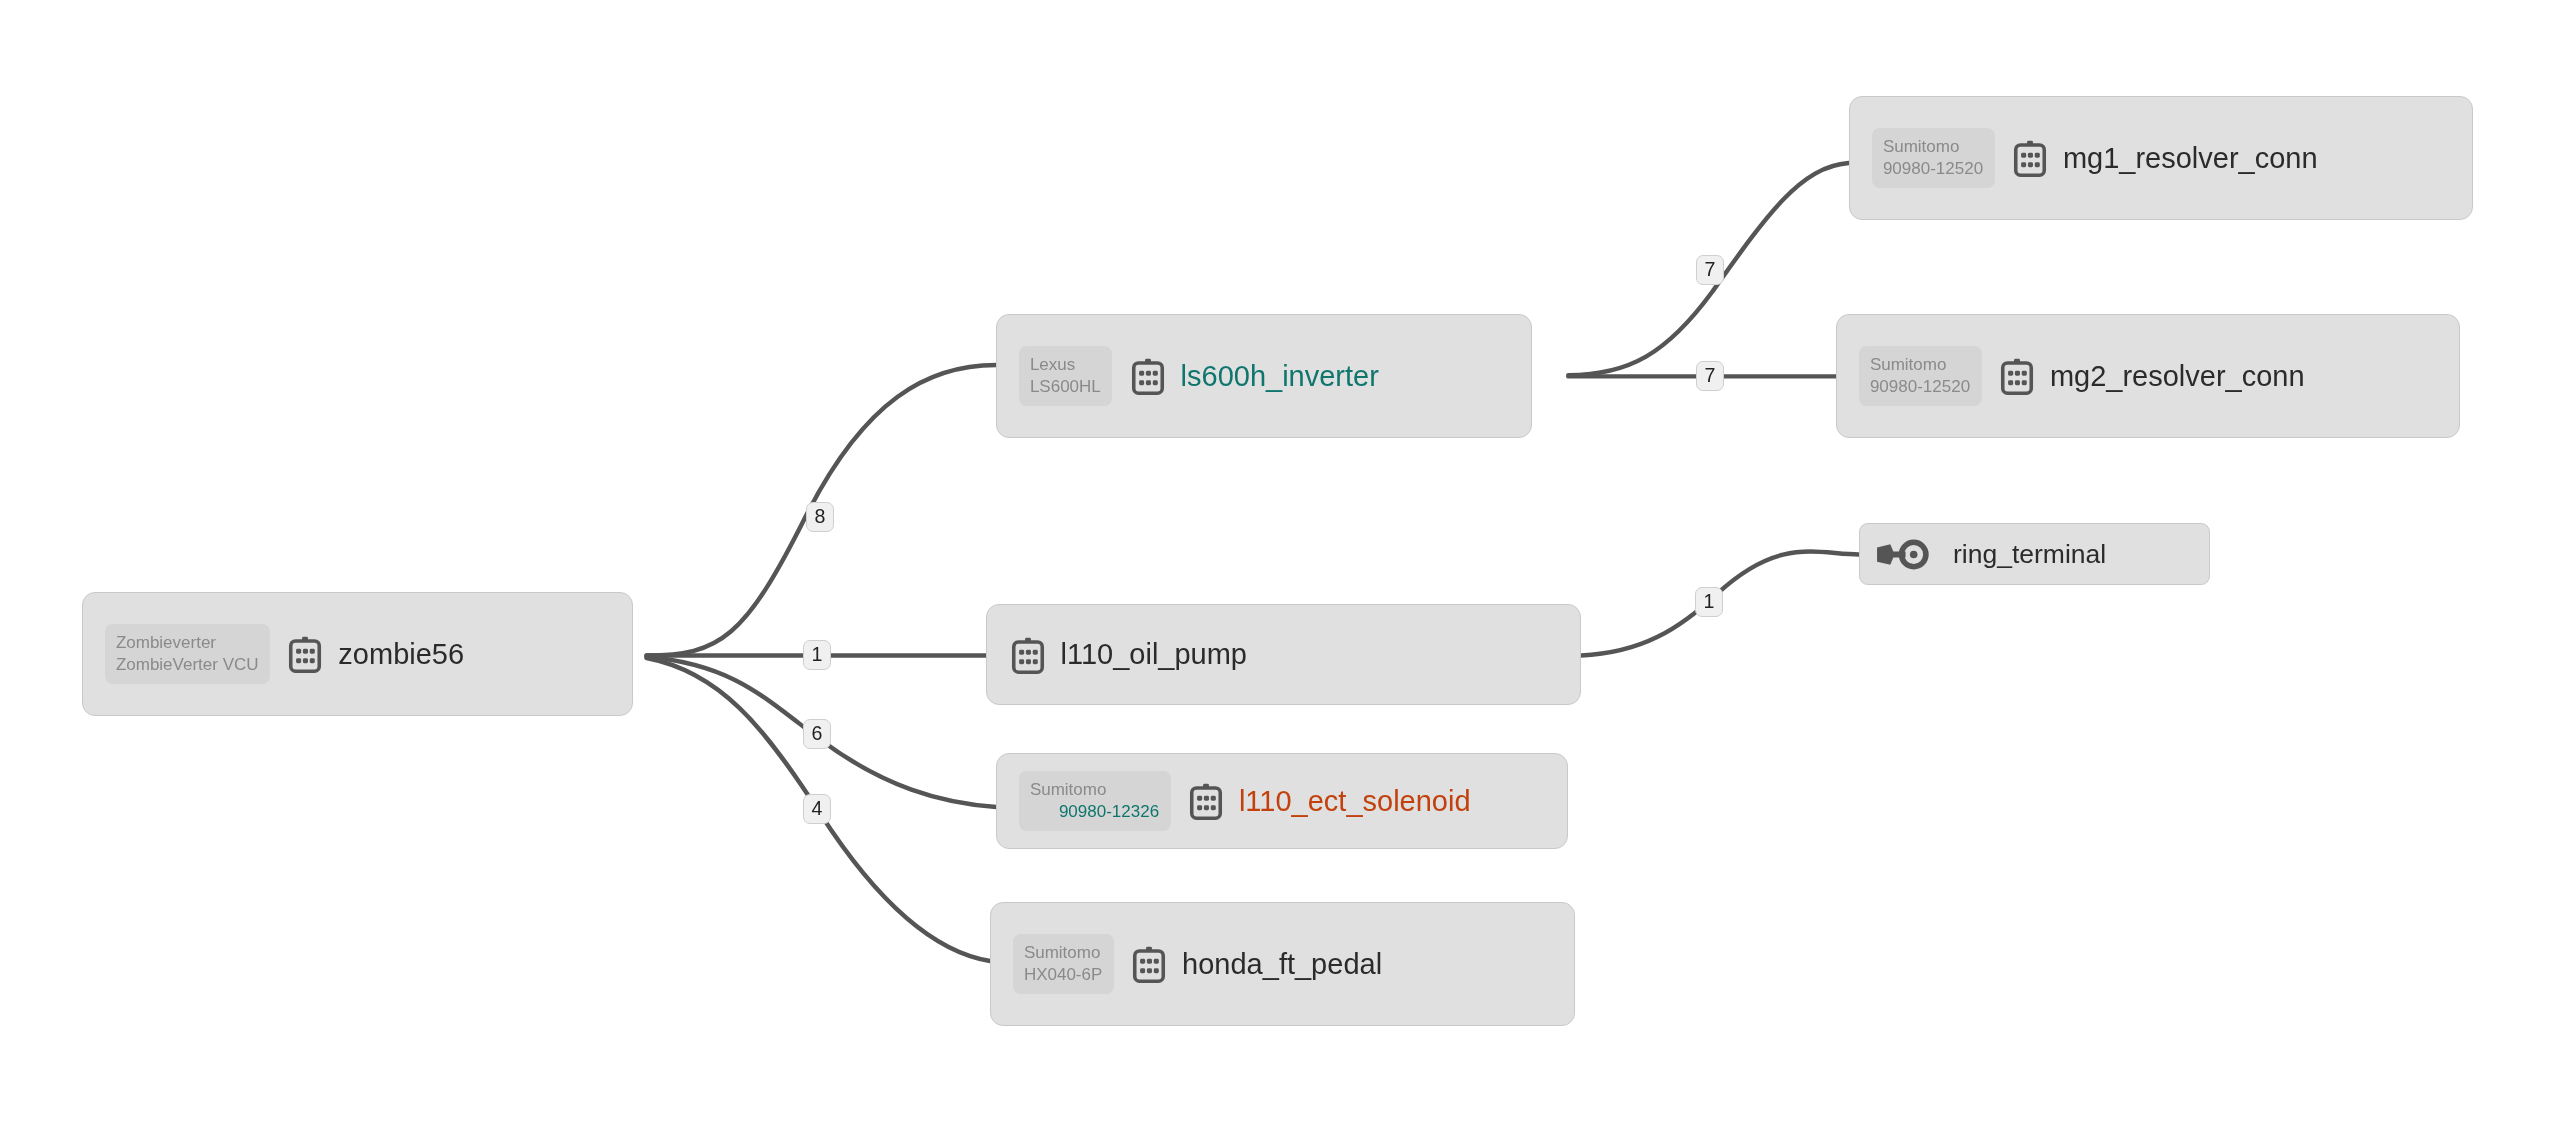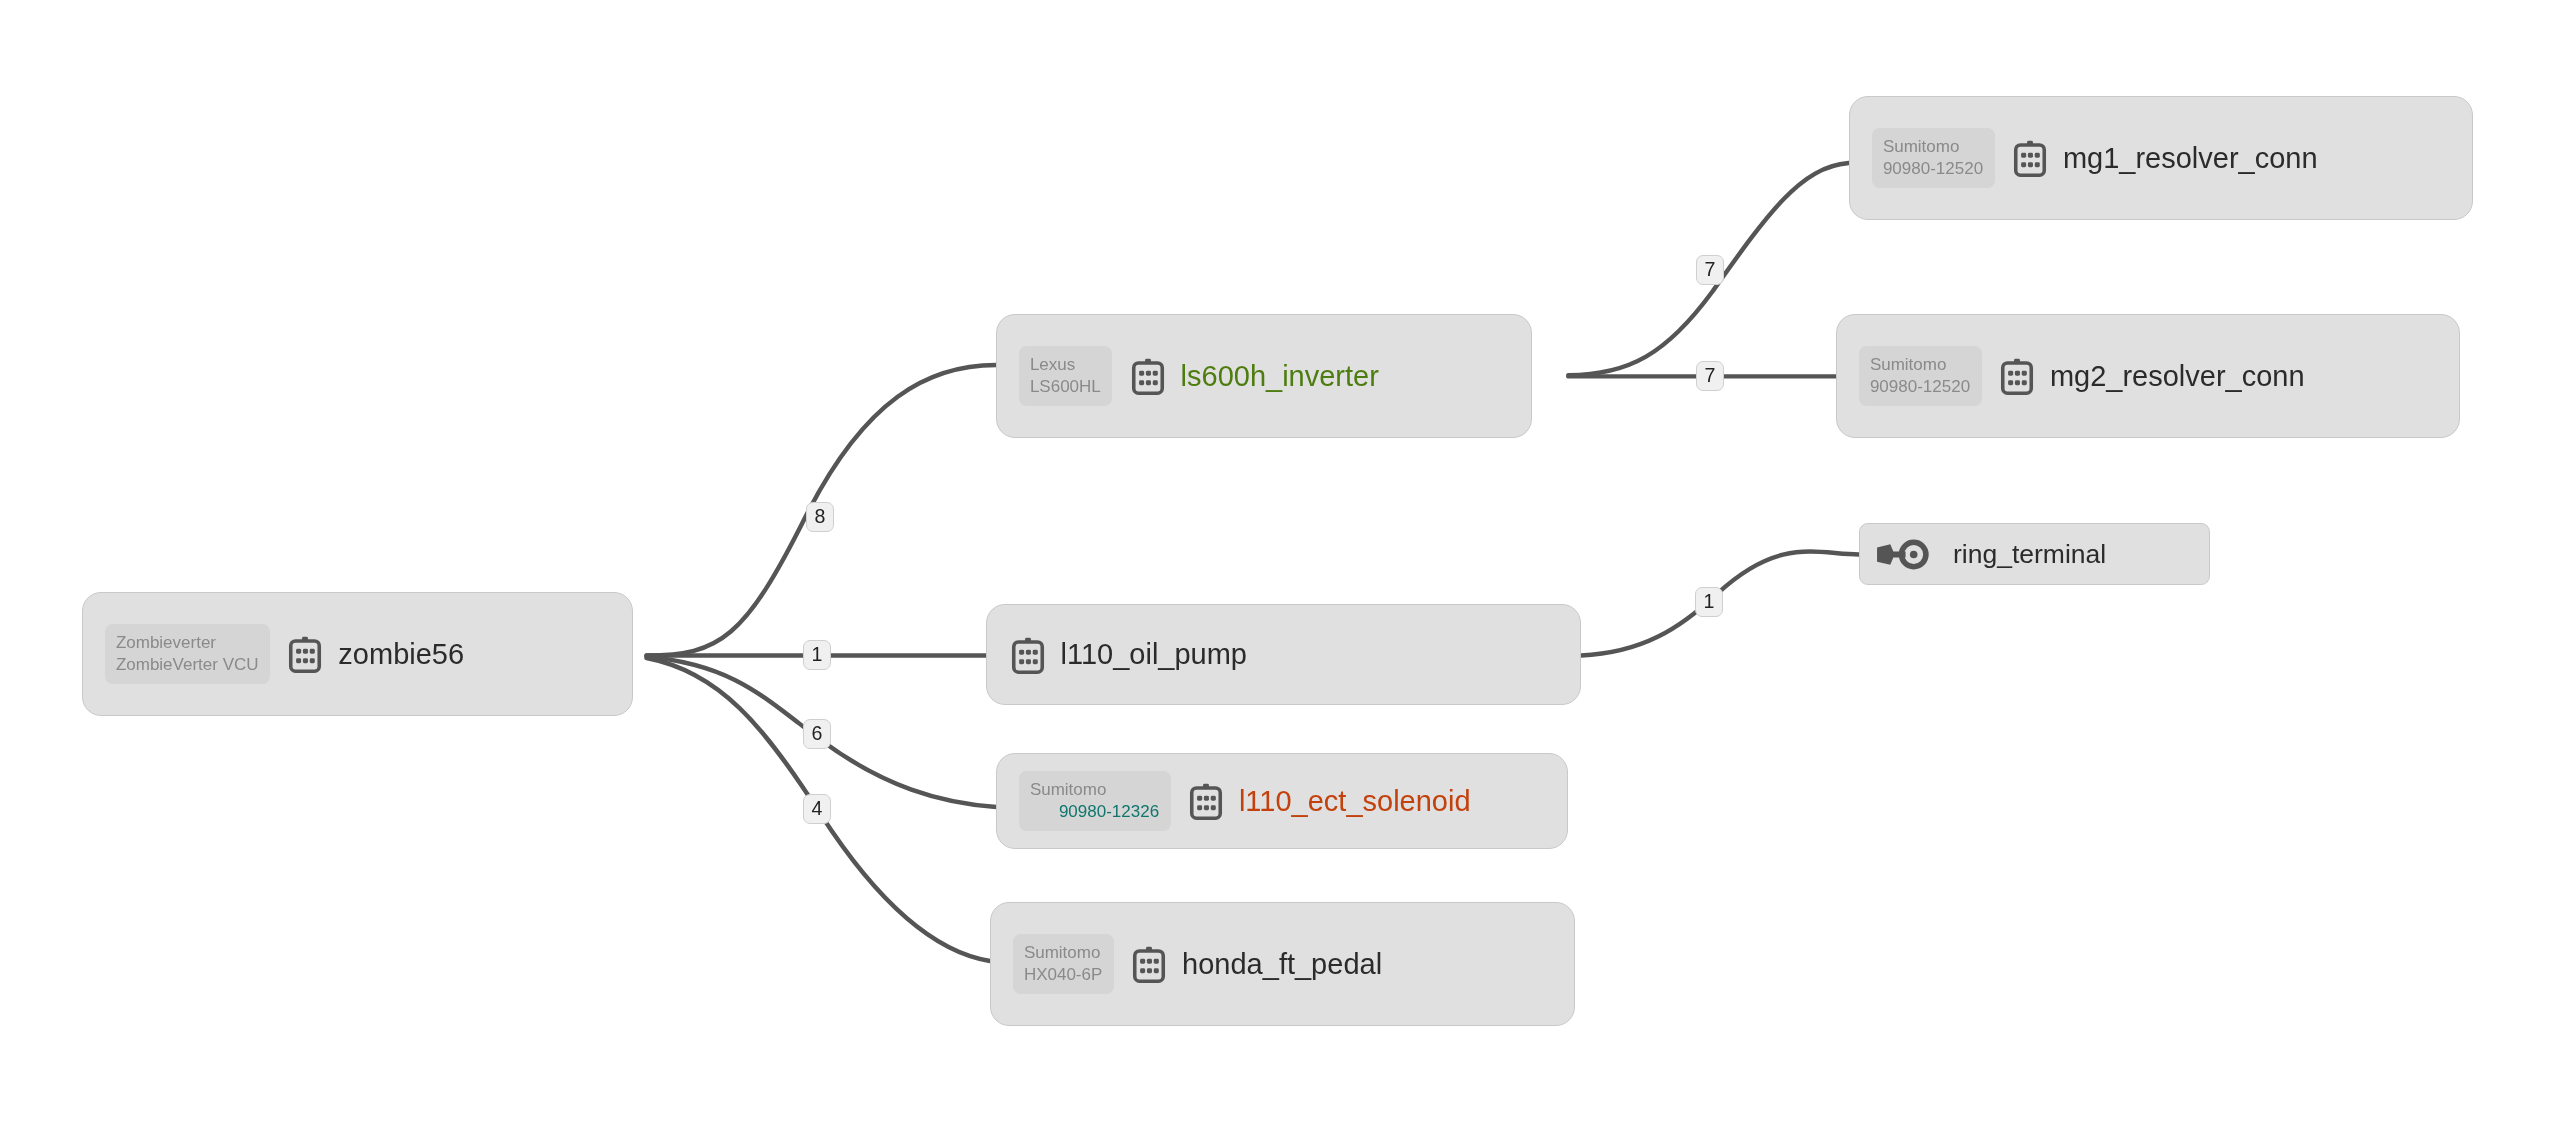--- a/index.html
+++ b/index.html
@@ -36,21 +36,21 @@
   }
 
   
   .node {
     position: absolute;
     box-sizing: border-box;
     display: flex;
     align-items: center;
     background: #e0e0e0;
     border: 1.9px solid #c9c9c9;
-    border-radius: 19px;
+    border-radius: 13px;
     padding: 0 21.5px;
   }
   .node.compact {
     padding: 0 14px;
     border-radius: 8.8px;
   }
   .part-badge {
     display: flex;
     flex-direction: column;
     justify-content: center;
@@ -140,21 +140,21 @@
         <svg width="38" height="38" viewBox="0 0 64 64" class="icon">
           <rect x="27" y="3" width="10" height="8" rx="2.5" fill="#555555"></rect>
           <rect x="8" y="10" width="48" height="51" rx="8" fill="none" stroke="#555555" stroke-width="6"></rect>
           <rect x="17" y="23" width="8.5" height="8.5" rx="2.5" fill="#555555"></rect>
           <rect x="28.5" y="23" width="8.5" height="8.5" rx="2.5" fill="#555555"></rect>
           <rect x="40" y="23" width="8.5" height="8.5" rx="2.5" fill="#555555"></rect>
           <rect x="17" y="39" width="8.5" height="8.5" rx="2.5" fill="#555555"></rect>
           <rect x="28.5" y="39" width="8.5" height="8.5" rx="2.5" fill="#555555"></rect>
           <rect x="40" y="39" width="8.5" height="8.5" rx="2.5" fill="#555555"></rect>
         </svg>
-        <span class="node-label" style="color: #4d7c0f;">ls600h_inverter</span>
+        <span class="node-label" style="color: #0f766e;">ls600h_inverter</span>
       </div>
       <div class="node" style="left: 1849px; top: 96px; width: 624px; height: 124px; background: rgb(224, 224, 224); border-color: rgb(201, 201, 201);">
         <div class="part-badge" style="background: rgb(213, 213, 213);">
           <span style="color: rgb(138, 138, 138);">Sumitomo</span>
           <span style="color: rgb(138, 138, 138);">90980-12520</span>
         </div>
         <svg width="38" height="38" viewBox="0 0 64 64" class="icon">
           <rect x="27" y="3" width="10" height="8" rx="2.5" fill="#555555"></rect>
           <rect x="8" y="10" width="48" height="51" rx="8" fill="none" stroke="#555555" stroke-width="6"></rect>
           <rect x="17" y="23" width="8.5" height="8.5" rx="2.5" fill="#555555"></rect>

